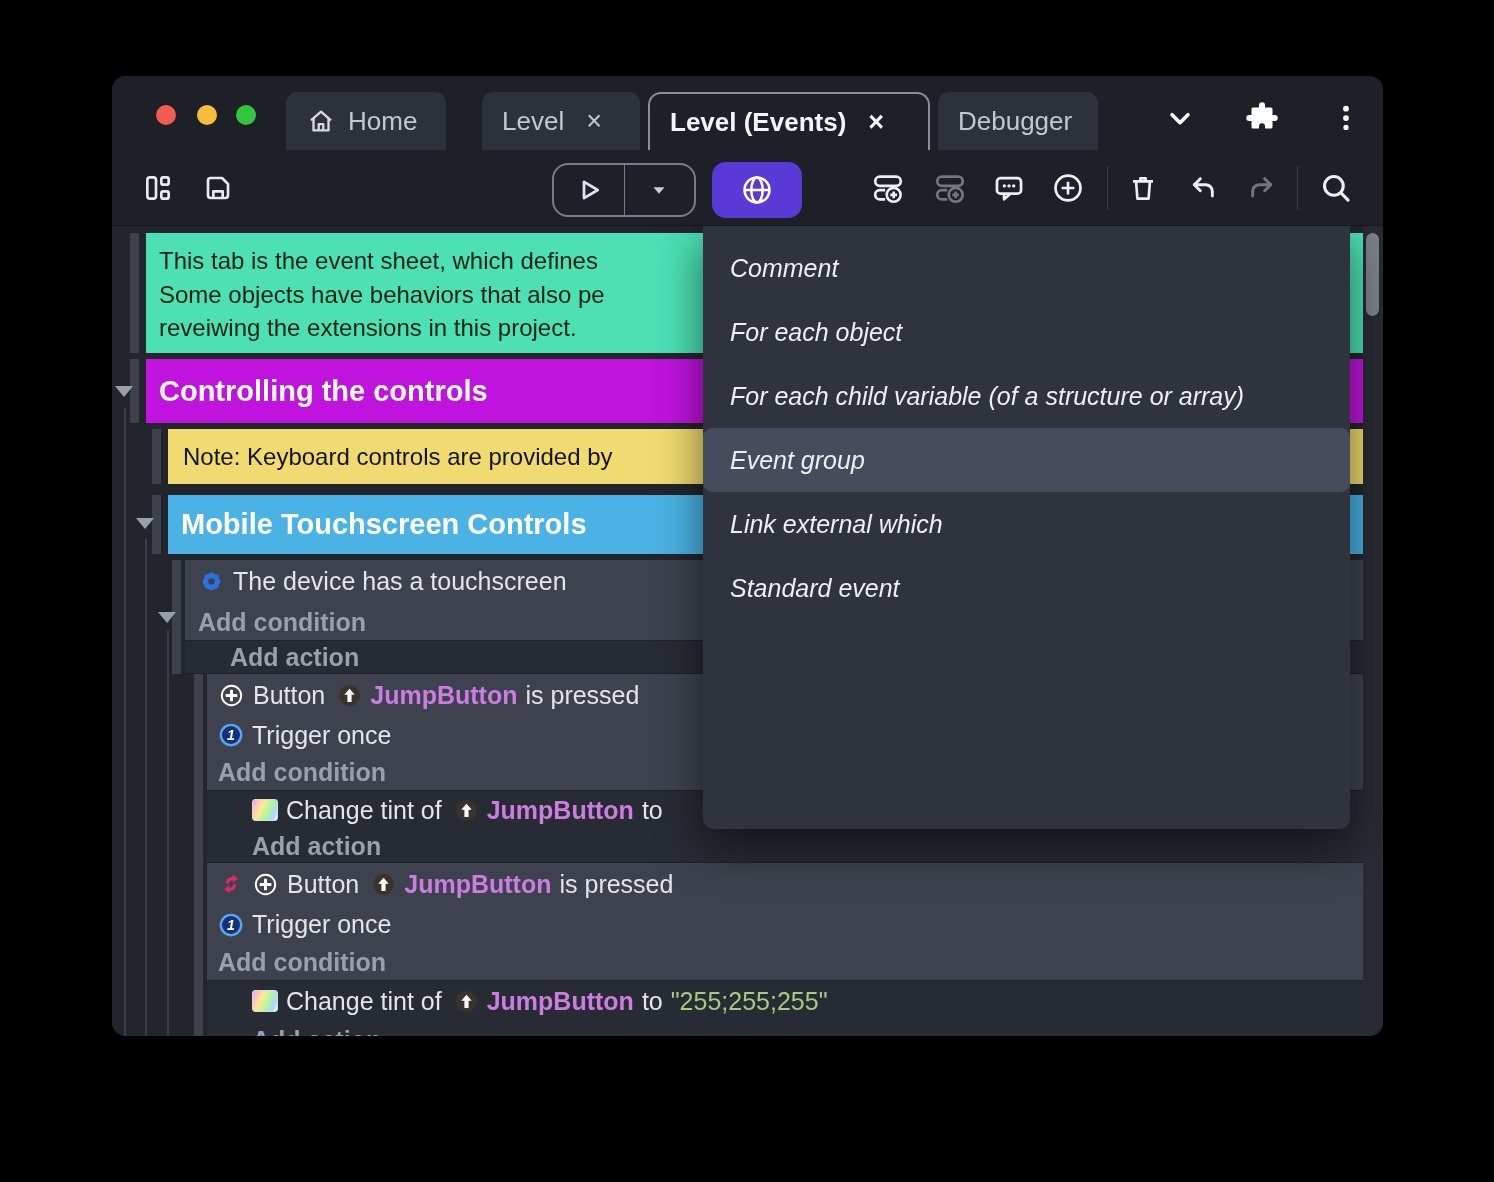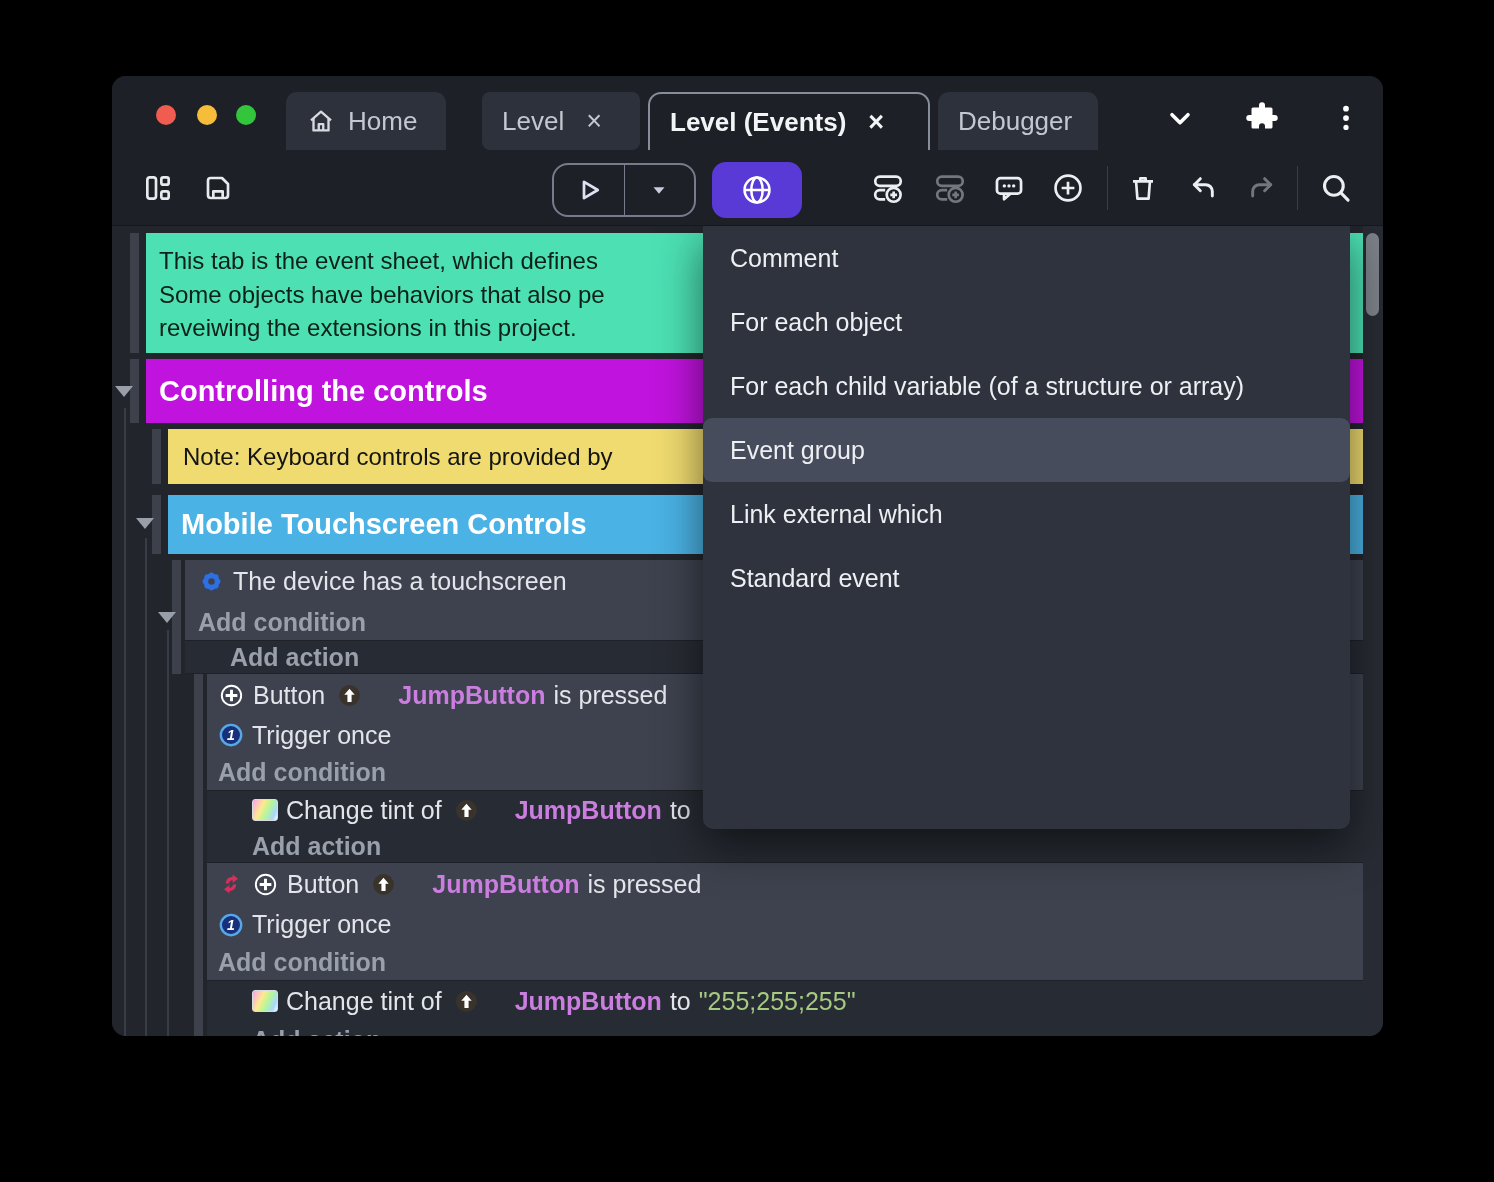--- a/index.html
+++ b/index.html
@@ -43,30 +43,30 @@
   .comment{background:#4ce0b3;color:#0d2019;font-size:24px;line-height:33.5px;
            padding:11px 0 0 13px;}
   .grp{display:flex;align-items:center;padding-left:13px;color:#fff;font-size:29px;font-weight:700;}
   .grp.mag{background:#c013dd;}
   .grp.blu{background:#4ab2e4;}
   .note{background:#f0db70;color:#141414;font-size:24px;display:flex;align-items:center;padding-left:15px;}
   .cond{background:#3d424e;border-bottom:1px solid #1e2127;}
   .act{background:#272b33;border-bottom:1px solid #1e2127;}
   .row{display:flex;align-items:center;gap:8px;white-space:nowrap;font-size:25px;color:#e2e5e9;}
   .row .muted{color:#99a0ab;font-weight:bold;}
-  .obj{color:#cb7de0;font-weight:700;margin-left:28px;}
+  .obj{color:#cb7de0;font-weight:700;}
   .val{color:#a5ca80;}
   .tint{width:24px;height:20px;border:1px solid #d8dbe0;border-radius:3px;flex:0 0 auto;
         background:linear-gradient(115deg,#ff9df0 0%,#ffe98e 35%,#b3f69b 60%,#a9d7ff 85%,#ffffff 100%);}
   
   .scrolltrack{position:absolute;right:0;top:0;width:20px;height:811px;background:#282b33;}
   .scrollthumb{position:absolute;right:4px;top:7px;width:13px;height:83px;border-radius:7px;background:#7c8088;}
   
   .menu{position:absolute;left:591px;top:0;width:647px;height:603px;background:#2f333e;
-        border-radius:0 0 10px 10px;box-shadow:0 16px 45px rgba(0,0,0,.55);box-sizing:border-box;z-index:5;}
+        border-radius:0 0 10px 10px;box-shadow:0 16px 45px rgba(0,0,0,.55);padding-top:10px;box-sizing:border-box;z-index:5;font-style:italic;}
   .mi{height:64px;display:flex;align-items:center;padding-left:27px;color:#edeff2;font-size:25px;font-weight:500;}
   .mi.hl{background:#474c5d;border-radius:9px;}
   svg{display:block;}
 </style>
 </head>
 <body>
 
 <div class="stage">
   <div class="window">
 
@@ -79,21 +79,21 @@
         <span>
           <svg width="30" height="30" viewBox="0 0 24 24" fill="none" stroke="#d6d9de" stroke-width="1.9" stroke-linejoin="round">
             <path d="M4 11.5L12 4.5l8 7"></path>
               <path d="M6 10v9.5h12V10"></path>
               <path d="M10.2 19.5v-5h3.6v5"></path>
           </svg>
         </span>
         <span>Home</span>
       </div>
 
-      <div class="tab" style="left:370px;width:158px;border-radius:8px;">
+      <div class="tab" style="left:370px;width:158px;">
         <span>Level</span>
         <span class="x">×</span>
       </div>
 
       <div class="tab active">
         <span>Level (Events)</span>
         <span class="x">×</span>
       </div>
 
       <div class="tab" style="left:826px;width:160px;">

